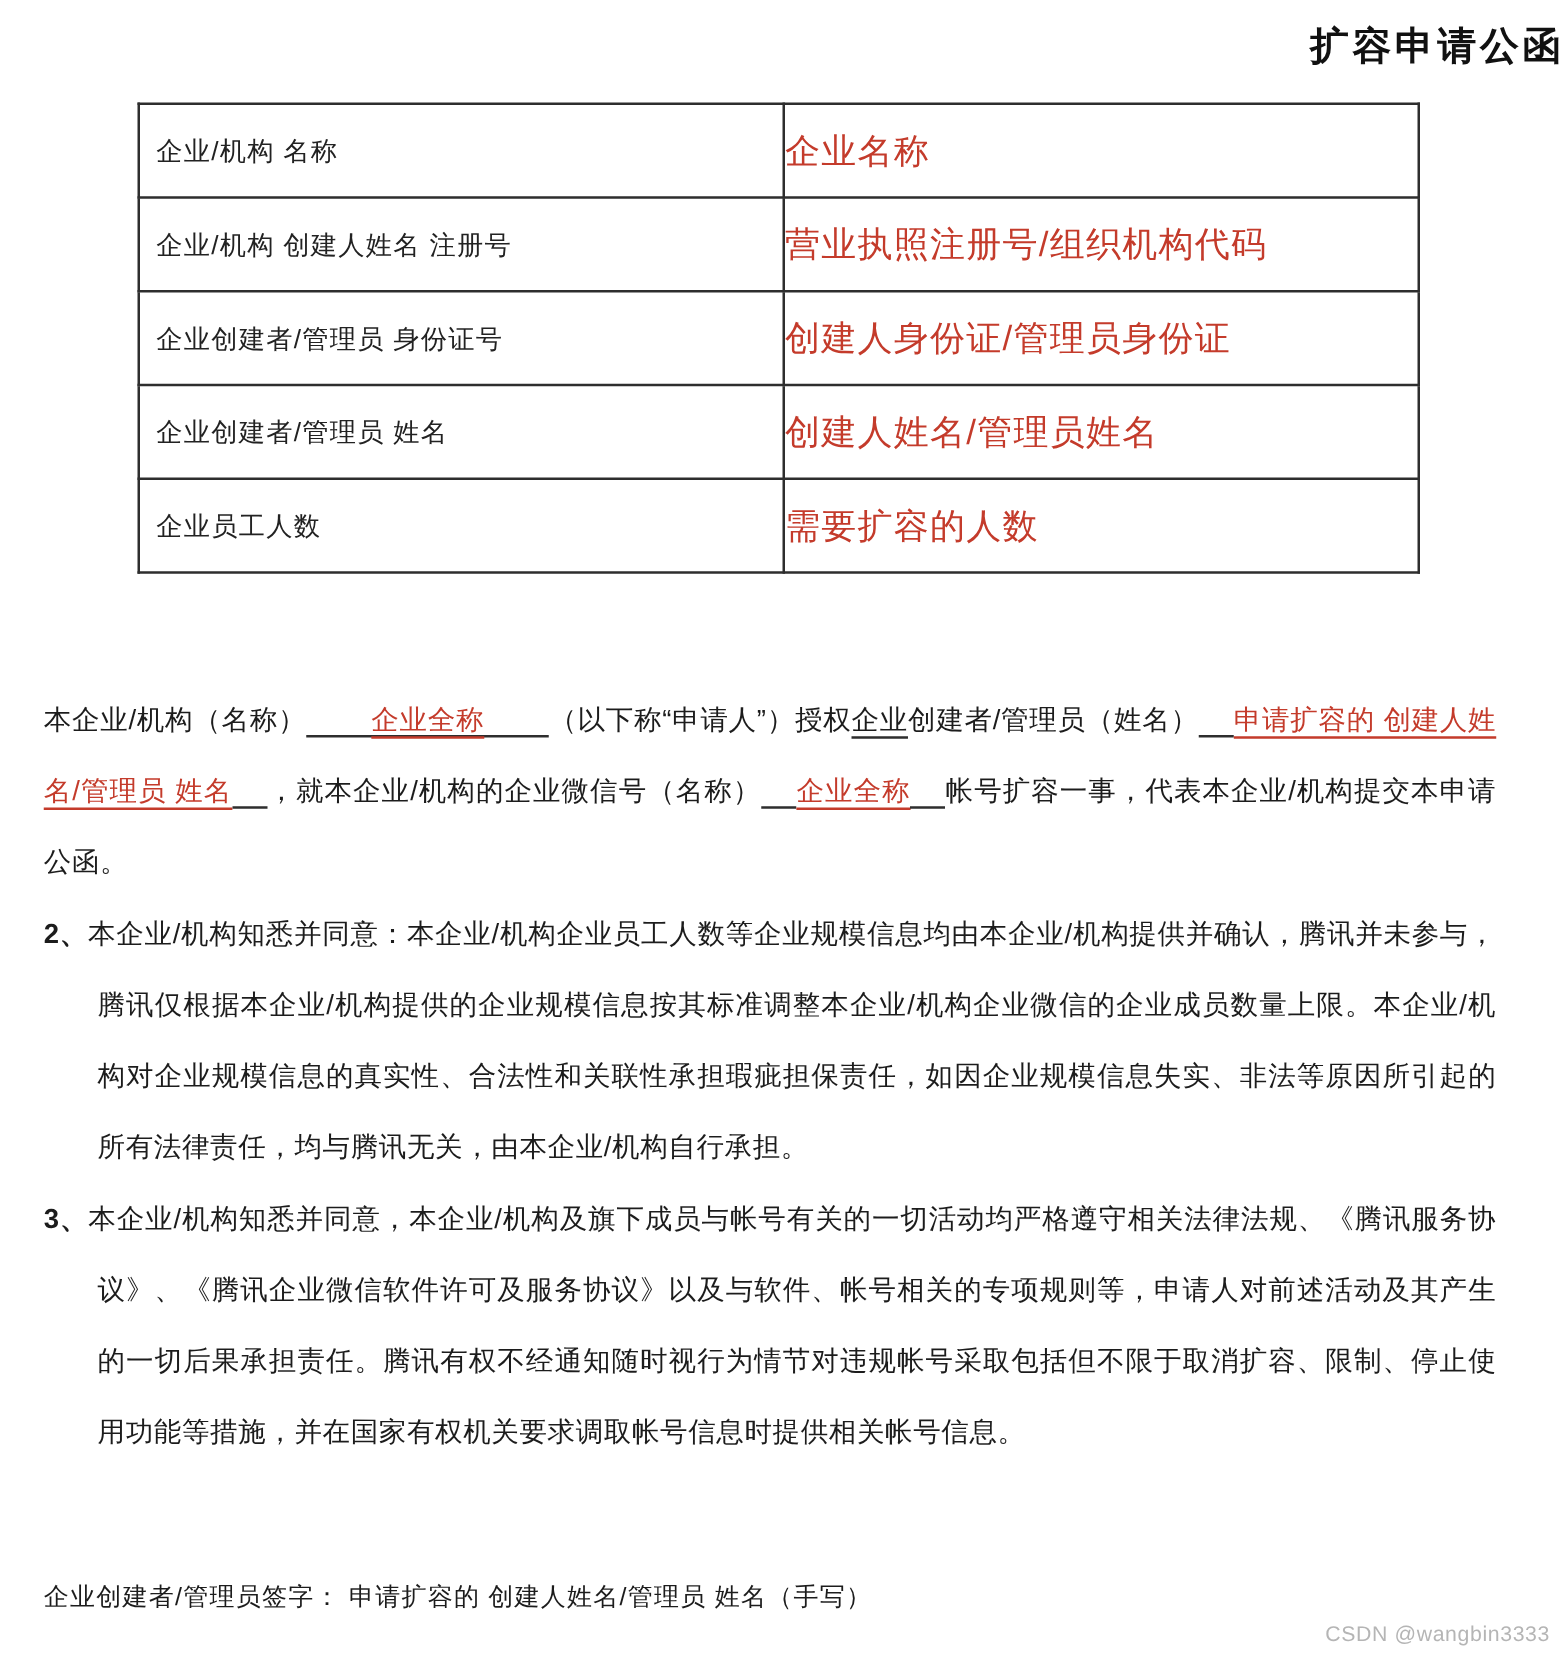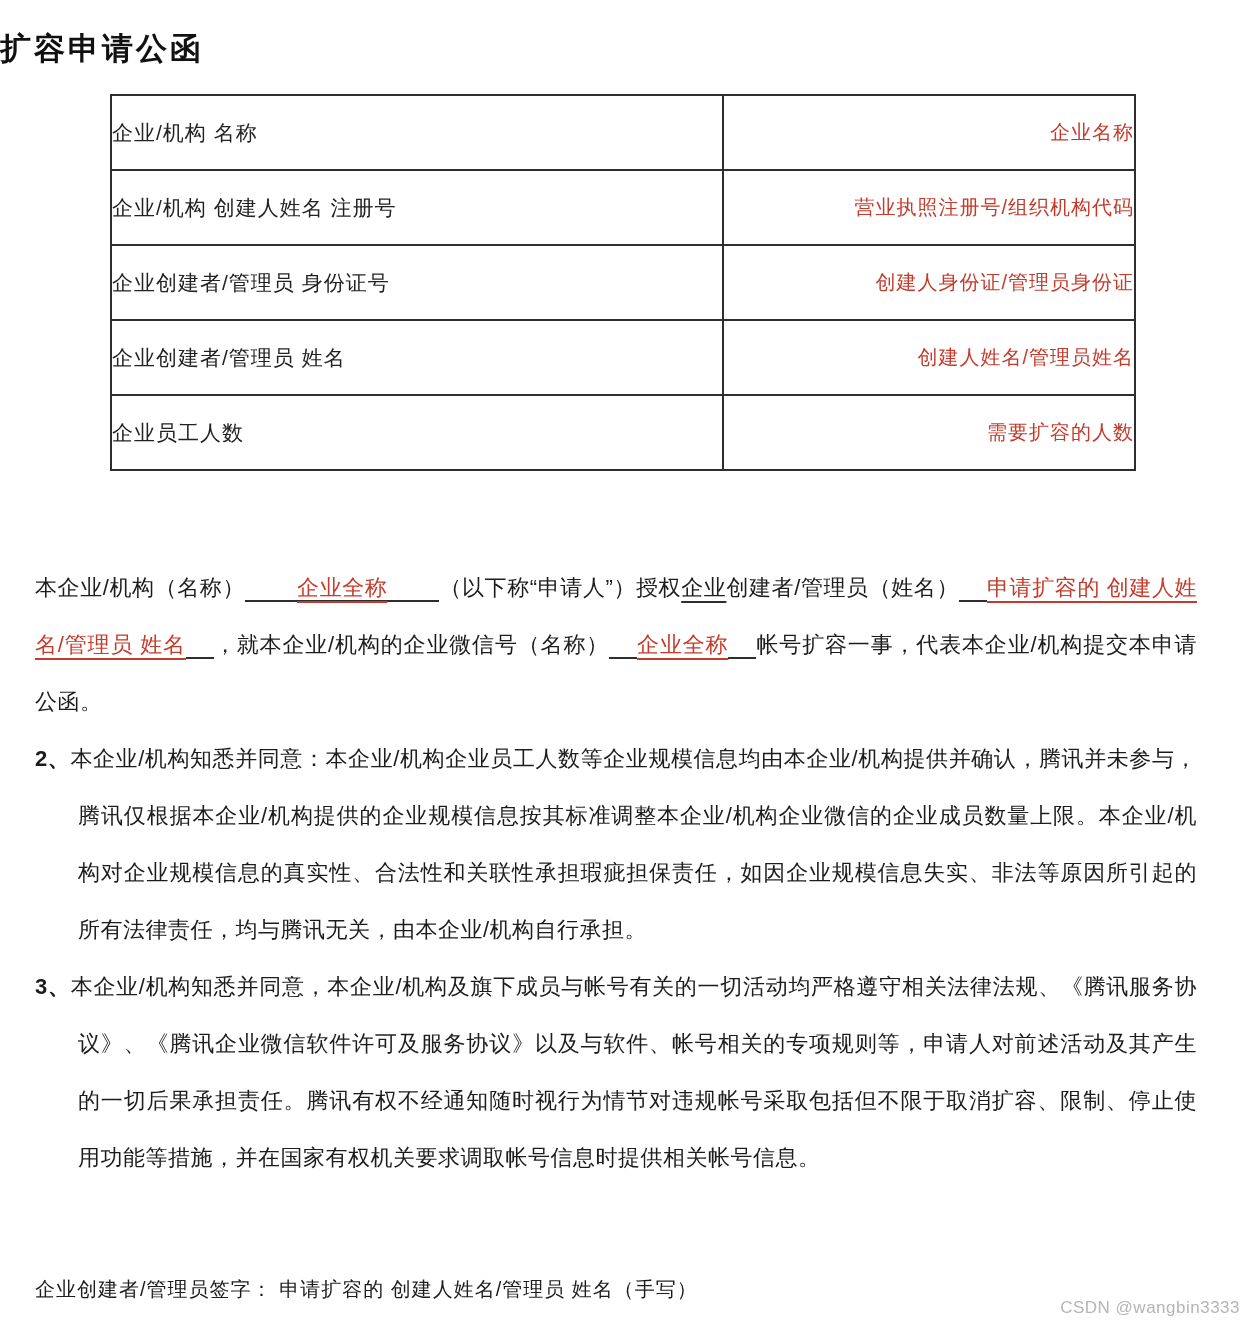--- a/index.html
+++ b/index.html
@@ -6,48 +6,48 @@
   html, body { background: #ffffff; }
   body {
     width: 1252px;
     height: 1324px;
     position: relative;
     font-family: "Liberation Sans", "DejaVu Sans", sans-serif;
     color: #1c1c1c;
     overflow: hidden;
   }
   .page-title {
-    text-align: left;
+    text-align: right;
     font-size: 31px;
     font-weight: bold;
     letter-spacing: 3px;
     color: #111;
-    padding-top: 28px;
+    padding-top: 16px;
   }
   table.info-table {
     border-collapse: collapse;
     margin: 24px 0 0 110px;
     width: 1026px;
     table-layout: fixed;
   }
   table.info-table td {
     border: 2px solid #2e2e2e;
     height: 75px;
     vertical-align: middle;
   }
   td.cell-label {
-    width: 612px;
-    padding-left: 0;
+    width: 516px;
+    padding-left: 13px;
     font-size: 21px;
     color: #222;
     letter-spacing: 1px;
   }
   td.cell-value {
-    text-align: right;
-    font-size: 20px;
+    text-align: left;
+    font-size: 28px;
     color: #c43b2b;
     letter-spacing: 1px;
   }
   .body-text {
     margin: 88px 22px 0 35px;
     width: 1162px;
     font-size: 22px;
     line-height: 57px;
     text-align: justify;
     color: #1c1c1c;

